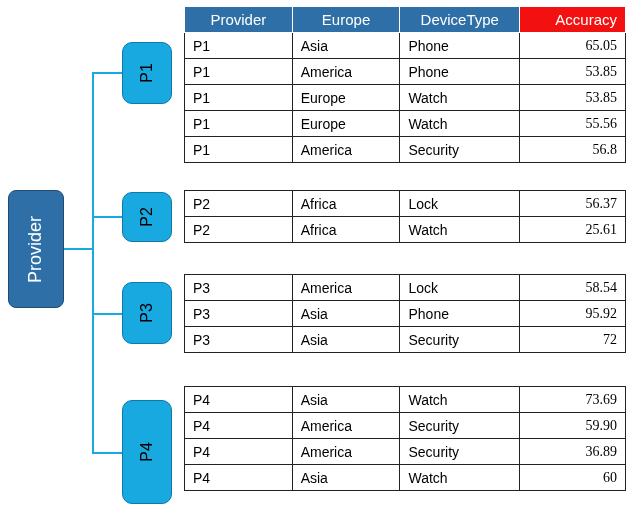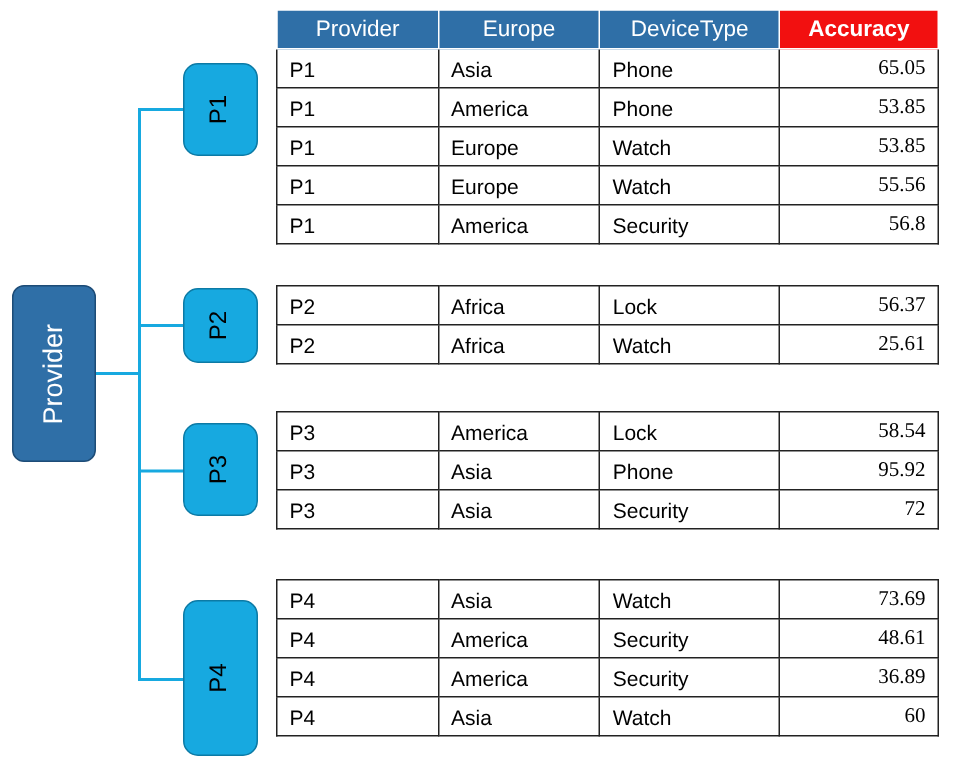--- a/index.html
+++ b/index.html
@@ -78,21 +78,22 @@
   }
   .grp th {
     background: #2f6fa7;
     color: #fff;
     text-align: center;
     border-color: #fff;
     font-size: 15px;
   }
   .grp th.acc {
     background: #f21010;
-    font-weight: bold;
+    font-weight: normal;
+    text-align: right;
   }
   .grp td.num { text-align: right; font-family: Liberation Serif, serif; }
   .grp col.c1 { width: 108px; }
   .grp col.c2 { width: 108px; }
   .grp col.c3 { width: 120px; }
   .grp col.c4 { width: 106px; }
 </style>
 </head>
 <body>
 
@@ -235,21 +236,21 @@
         <tr>
           <td>P4</td>
           <td>Asia</td>
           <td>Watch</td>
           <td class="num">73.69</td>
         </tr>
         <tr>
           <td>P4</td>
           <td>America</td>
           <td>Security</td>
-          <td class="num">48.61</td>
+          <td class="num">59.90</td>
         </tr>
         <tr>
           <td>P4</td>
           <td>America</td>
           <td>Security</td>
           <td class="num">36.89</td>
         </tr>
         <tr>
           <td>P4</td>
           <td>Asia</td>

